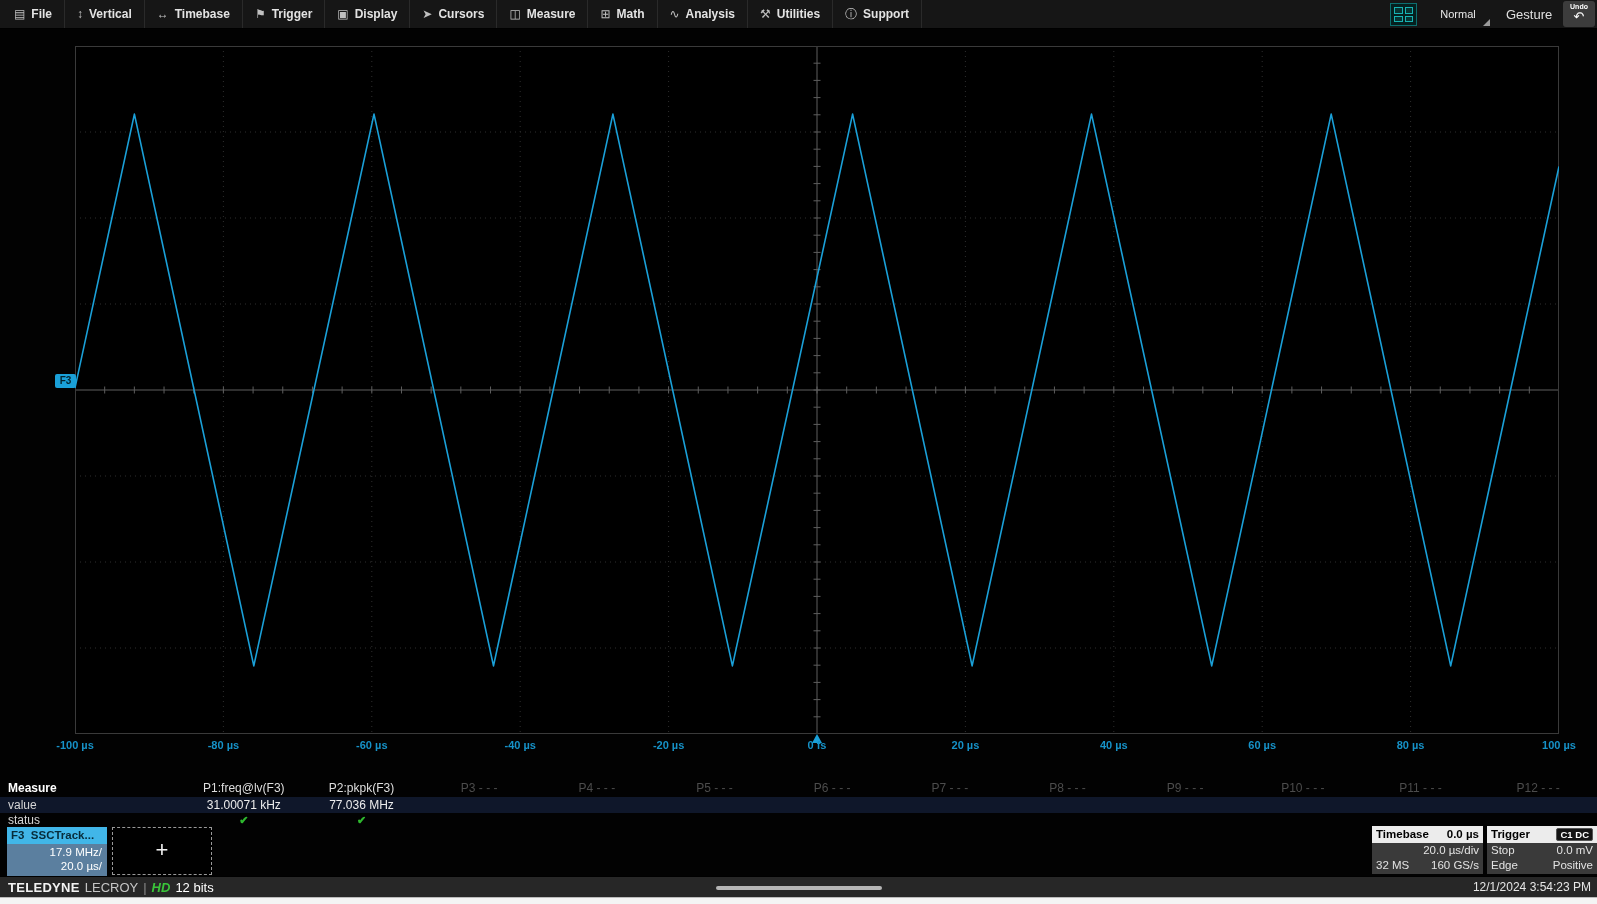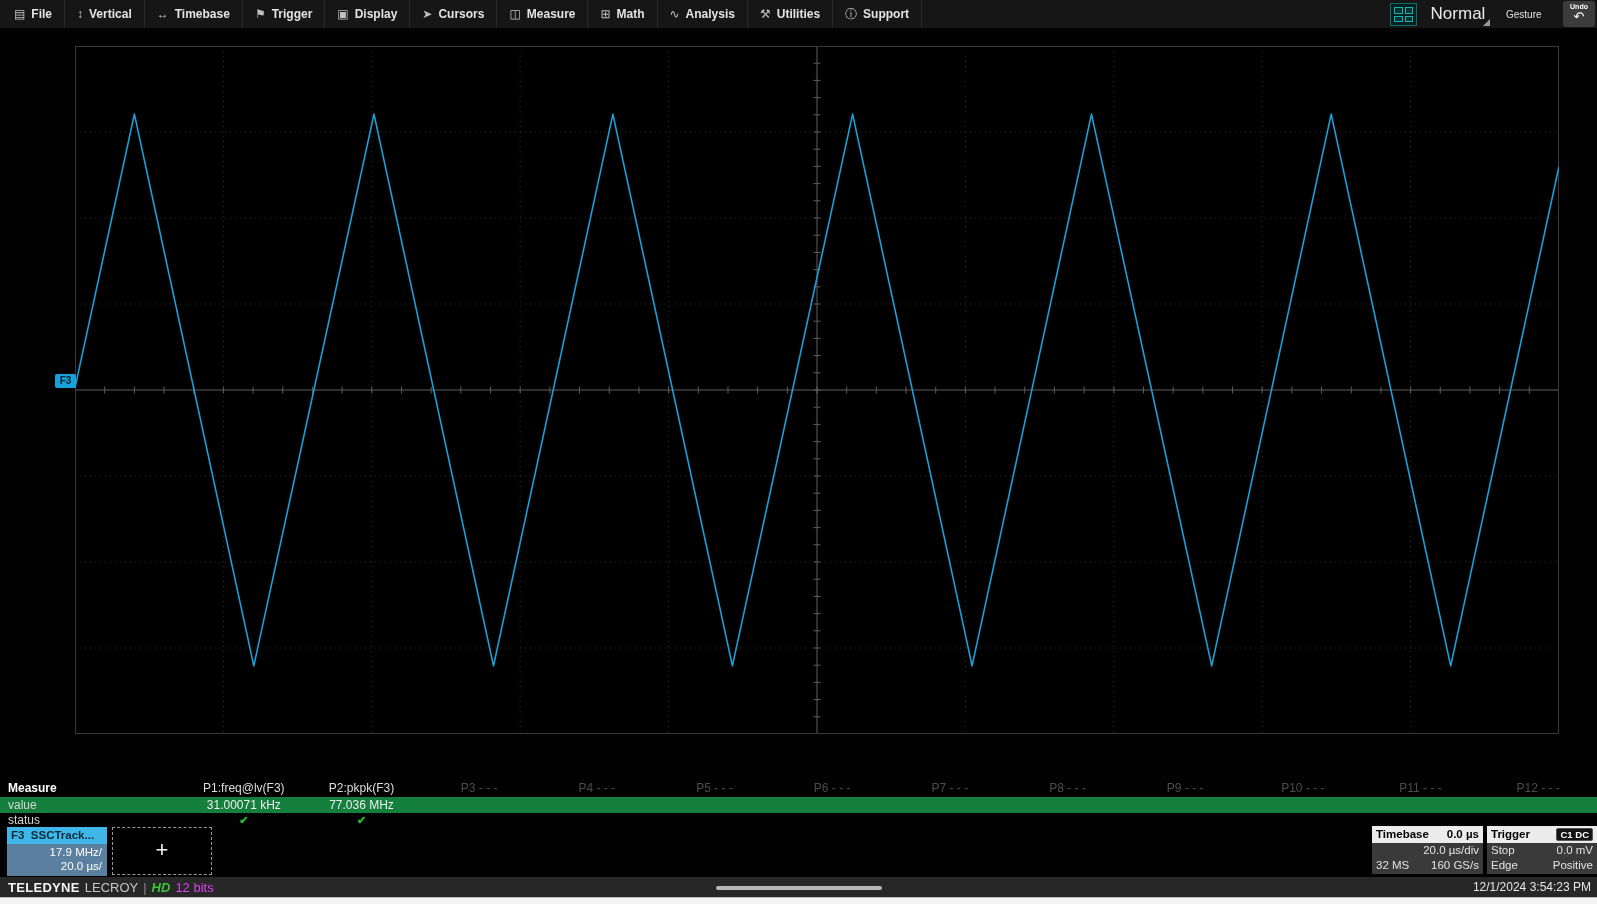--- a/index.html
+++ b/index.html
@@ -10,24 +10,24 @@
   .menubar{position:absolute;left:0;top:0;width:1597px;height:28px;background:#161616;
            border-bottom:1px solid #000;}
   .menu-items{position:absolute;left:2px;top:0;height:28px;display:flex;}
   .menu-item{display:flex;align-items:center;gap:6px;padding:0 12px;border-right:1px solid #2a2a2a;
              color:#e3e3e3;font-size:12px;font-weight:700;white-space:nowrap;}
   .menu-item .mi{color:#c0c0c0;font-weight:400;font-size:12px;}
   .grid-btn{position:absolute;left:1390px;top:3px;width:27px;height:23px;background:#05201f;
             border:1px solid #0c6f6f;display:grid;grid-template-columns:1fr 1fr;gap:2px;padding:3px;box-sizing:border-box;}
   .grid-btn i{background:#083331;border:1px solid #17b3b3;}
   .normal-select{position:absolute;left:1424px;top:0;width:68px;height:28px;color:#e8e8e8;
-                 font-size:17px;line-height:28px;text-align:center;}
+                 font-size:11px;line-height:28px;text-align:center;}
   .normal-select .fold{position:absolute;right:2px;bottom:2px;width:0;height:0;
                  border-left:7px solid transparent;border-bottom:7px solid #9a9a9a;}
-  .gesture-label{position:absolute;left:1506px;top:0;height:28px;line-height:30px;color:#e0e0e0;font-size:10px;}
+  .gesture-label{position:absolute;left:1506px;top:0;height:28px;line-height:30px;color:#e0e0e0;font-size:13px;}
   .undo-btn{position:absolute;left:1563px;top:1px;width:32px;height:26px;background:#3c3c3c;border-radius:3px;
             color:#fff;text-align:center;}
   .undo-btn .ut{font-size:7px;font-weight:700;line-height:8px;margin-top:2px;}
   .undo-btn .ui{font-size:13px;line-height:13px;margin-top:-1px;}
 
   
   .plot{position:absolute;left:75px;top:46px;width:1484px;height:688px;background:#000;}
   .plot svg{display:block;}
   svg .grid{stroke:#2e2e2e;stroke-width:1;stroke-dasharray:1 4;}
   svg .axis{stroke:#5e5e5e;stroke-width:1;}
@@ -42,21 +42,21 @@
          border-left:5px solid transparent;border-right:5px solid transparent;
          border-bottom:9px solid var(--trace,#1aa0d8);}
   .f3-badge{position:absolute;left:55px;width:21px;height:14px;background:var(--trace,#1aa0d8);
          color:#03242f;font-size:10px;font-weight:700;text-align:center;line-height:14px;
          border-radius:2px;z-index:5;}
 
   
   .measure{position:absolute;left:0;top:780px;width:1597px;}
   .m-row{position:relative;width:1597px;}
   #measure-header-row{height:17px;line-height:17px;}
-  #measure-value-row{height:16px;line-height:16px;background:#15803d;}
+  #measure-value-row{height:16px;line-height:16px;background:#0f172a;}
   #measure-status-row{height:15px;line-height:15px;}
   .m-label{position:absolute;left:8px;top:0;font-size:12px;color:#d6d6d6;}
   .m-label.bold{font-weight:700;color:#fff;}
   .m-cell{position:absolute;top:0;text-align:center;font-size:12px;overflow:hidden;white-space:nowrap;}
   .m-cell.header.active{color:#dedede;}
   .m-cell.header.inactive{color:#4c4c4c;}
   .m-cell.value{color:#ececec;}
   .m-cell.status{color:var(--check,#2eb82e);font-size:11px;font-weight:700;}
 
   
@@ -77,21 +77,21 @@
   .src-badge{background:#141414;color:#fff;font-size:9.5px;font-weight:700;padding:0 3px;border-radius:2px;
              border:1px solid #555;line-height:11px;}
 
   
   .statusbar{position:absolute;left:0;top:876px;width:1597px;height:21px;background:#272727;border-top:1px solid #000;}
   .brand{position:absolute;left:8px;top:0;height:21px;line-height:21px;font-size:13px;display:flex;gap:5px;align-items:center;}
   .brand .b1{font-weight:700;color:#f2f2f2;letter-spacing:.3px;}
   .brand .b2{color:#c6c6c6;}
   .brand .sep{color:#8a8a8a;}
   .brand .hd{font-weight:700;color:var(--hd,#3ac43a);font-style:italic;}
-  .brand .bits{color:#d946ef;}
+  .brand .bits{color:#ffffff;}
   .grab-handle{position:absolute;left:716px;top:9px;width:166px;height:4px;background:#b5b5b5;border-radius:2px;}
   .datetime{position:absolute;right:6px;top:0;height:21px;line-height:21px;font-size:12px;color:#e6e6e6;}
   .bottom-white{position:absolute;left:0;top:897px;width:1597px;height:7px;background:#f4f4f4;border-top:1px solid #bbb;}
 </style>
 </head>
 <body>
 
 <div class="screen">
 
   <div class="menubar">
@@ -266,20 +266,34 @@
         <line class="axis" x1="738.5" y1="68.80000000000021" x2="745.5" y2="68.80000000000021"></line>
         <line class="axis" x1="738.5" y1="51.60000000000023" x2="745.5" y2="51.60000000000023"></line>
         <line class="axis" x1="738.5" y1="34.40000000000023" x2="745.5" y2="34.40000000000023"></line>
         <line class="axis" x1="738.5" y1="17.200000000000244" x2="745.5" y2="17.200000000000244"></line>
         <line class="axis" x1="738.5" y1="2.546111469807026e-13" x2="745.5" y2="2.546111469807026e-13"></line>
         <rect class="frame" x="0.5" y="0.5" width="1483" height="687"></rect>
         <polyline points="0.0,341.9 59.4,68.1 178.8,619.9 299.0,68.1 418.5,619.9 537.9,68.1 657.4,619.9 777.6,68.1 897.1,619.9 1016.5,68.1 1136.7,619.9 1256.2,68.1 1375.7,619.9 1484.0,120.4" fill="none" stroke="#1aa0d8" stroke-width="1.6" stroke-linejoin="round"></polyline>
       </svg>
   </div>
   <div class="f3-badge" id="f3-badge" style="top: 374px;">F3</div>
+  <div class="x-labels" id="x-labels">
+    <div class="trig-marker" id="trig-marker" style="left: 742px;"></div>
+  <div class="xtick" style="left: 0px;">-100 µs</div>
+      <div class="xtick" style="left: 148.4px;">-80 µs</div>
+      <div class="xtick" style="left: 296.8px;">-60 µs</div>
+      <div class="xtick" style="left: 445.2px;">-40 µs</div>
+      <div class="xtick" style="left: 593.6px;">-20 µs</div>
+      <div class="xtick" style="left: 742px;">0 fs</div>
+      <div class="xtick" style="left: 890.4px;">20 µs</div>
+      <div class="xtick" style="left: 1038.8px;">40 µs</div>
+      <div class="xtick" style="left: 1187.2px;">60 µs</div>
+      <div class="xtick" style="left: 1335.6px;">80 µs</div>
+      <div class="xtick" style="left: 1484px;">100 µs</div>
+    </div>
 
   <div class="measure">
     <div class="m-row" id="measure-header-row">
         <div class="m-label bold">Measure</div>
         <div class="m-cell header active" style="left: 185px; width: 117.667px;">P1:freq@lv(F3)</div>
         <div class="m-cell header active" style="left: 302.667px; width: 117.667px;">P2:pkpk(F3)</div>
         <div class="m-cell header inactive" style="left: 420.333px; width: 117.667px;">P3 - - -</div>
         <div class="m-cell header inactive" style="left: 538px; width: 117.667px;">P4 - - -</div>
         <div class="m-cell header inactive" style="left: 655.667px; width: 117.667px;">P5 - - -</div>
         <div class="m-cell header inactive" style="left: 773.333px; width: 117.667px;">P6 - - -</div>

